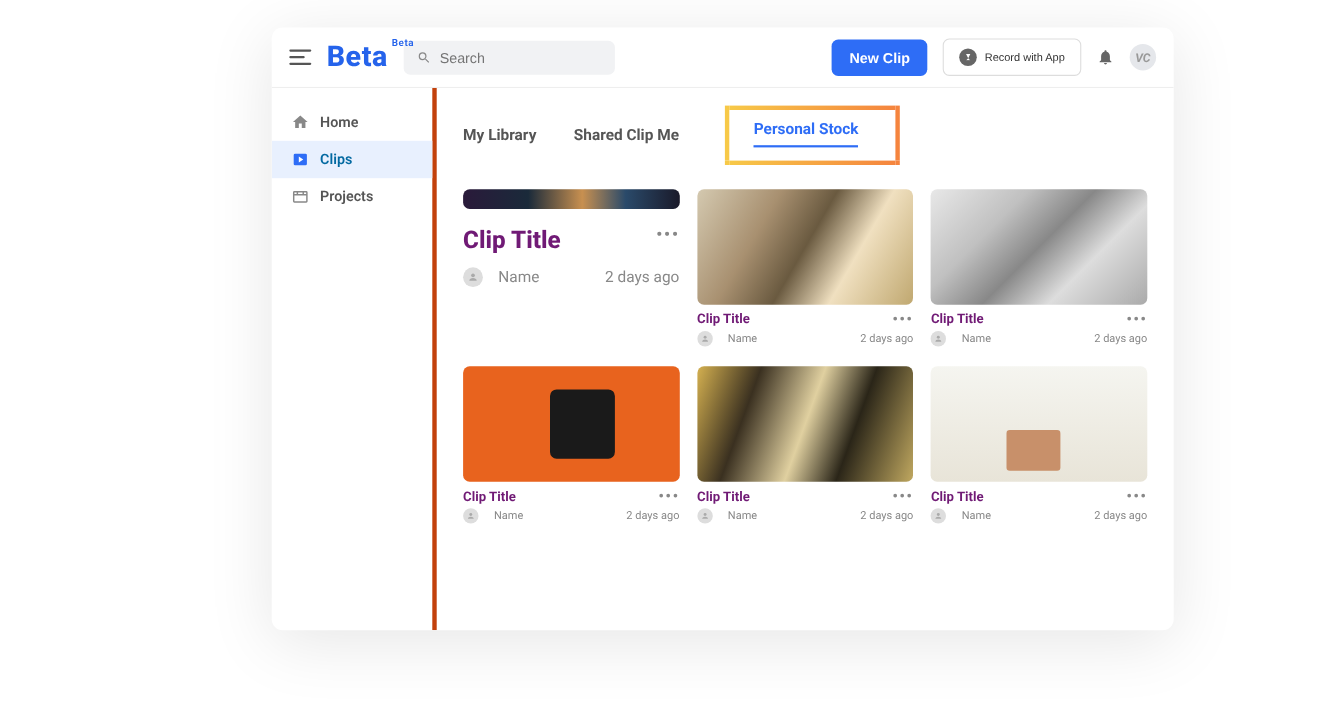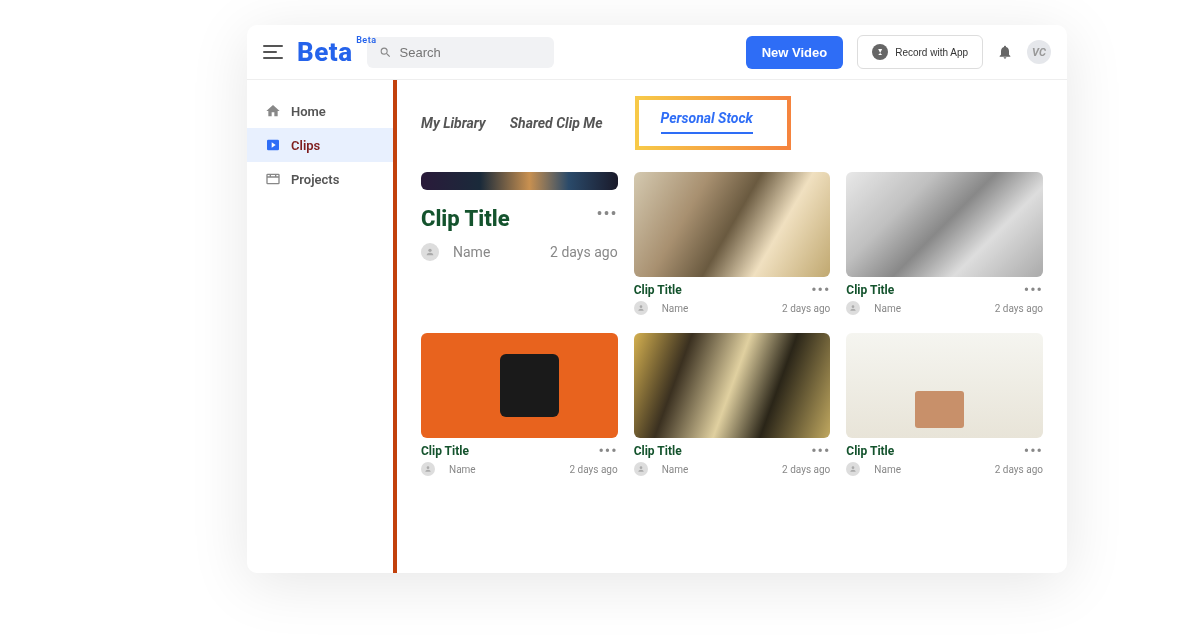--- a/index.html
+++ b/index.html
@@ -17,34 +17,34 @@
 .spacer { flex: 1; }
 .btn-primary { background: #2e6df6; color: #fff; border: none; padding: 9px 16px; border-radius: 6px; font-size: 13px; font-weight: 600; cursor: pointer; }
 .btn-secondary { background: #fff; color: #333; border: 1px solid #ddd; padding: 8px 14px; border-radius: 6px; font-size: 10px; font-weight: 500; cursor: pointer; display: flex; align-items: center; gap: 7px; }
 .rec-icon { width: 16px; height: 16px; background: #666; border-radius: 50%; display: flex; align-items: center; justify-content: center; }
 .rec-icon::after { content: ""; width: 6px; height: 6px; background: #fff; clip-path: path("M1 0 L5 0 L3 4 M1 6 L5 6 L3 4"); }
 .bell-icon { width: 16px; height: 18px; cursor: pointer; }
 .avatar-icon { width: 24px; height: 24px; border-radius: 50%; background: #e5e7eb; display: flex; align-items: center; justify-content: center; cursor: pointer; font-size:11px; font-weight:700; color:#999; font-style: italic; }
 .body { display: flex; flex: 1; overflow: hidden; }
 .sidebar { width: 150px; border-right: 4px solid #c2410c; padding: 14px 0; }
 .side-item { display: flex; align-items: center; gap: 10px; padding: 9px 18px; font-size: 13px; color: #555; cursor: pointer; font-weight: 600; }
-.side-item.active { background: #e8f0fe; color: #7f1d1d; }
+.side-item.active { background: #e8f0fe; color: #0369a1; }
 .side-icon { width: 16px; height: 16px; display:flex; align-items:center; justify-content:center;}
 .main { flex: 1; display: flex; flex-direction: column; overflow: hidden; }
-.tabs { display: flex; align-items: center; gap: 24px; padding: 16px 24px 0 24px; font-size: 14px; font-weight: 700; color: #555; position: relative; font-style: italic; }
+.tabs { display: flex; align-items: center; gap: 34px; padding: 16px 24px 0 24px; font-size: 14px; font-weight: 700; color: #555; position: relative; }
 .tab { cursor: pointer; padding: 6px 0; }
 .tab-highlight { border: 4px solid; border-image: linear-gradient(90deg,#f7c948,#f5843e) 1; border-radius: 10px; padding: 10px 34px 12px 22px; position: relative; margin-left: 8px; }
 .tab-highlight .tab-label { color: #2e6df6; font-weight: 700; }
 .tab-underline { height: 2px; background: #2e6df6; margin-top: 6px; }
 .content { flex: 1; padding: 22px 24px; overflow-y: auto; }
 .grid { display: grid; grid-template-columns: repeat(3, 1fr); gap: 18px 16px; }
 .card { display: flex; flex-direction: column; cursor: pointer; }
 .thumb { width: 100%; height: 105px; border-radius: 6px; background: #ccc; overflow:hidden; }
 .card-title-row { display: flex; justify-content: space-between; align-items: center; margin-top: 6px; }
-.card-title { font-size: 12px; font-weight: 700; color: #14532d; }
+.card-title { font-size: 12px; font-weight: 700; color: #701a75; }
 .dots { color: #888; font-size: 16px; letter-spacing: 1px; cursor: pointer; line-height: 10px; }
 .card-meta { display: flex; justify-content: space-between; align-items: center; margin-top: 4px; font-size: 10px; color: #888; }
 .meta-left { display: flex; align-items: center; gap: 14px; }
 .user-dot { width: 14px; height: 14px; border-radius: 50%; background: #ddd; display:flex; align-items:center; justify-content:center;}
 
 .card.featured .thumb { height: 18px; }
 .card.featured .card-title { font-size: 22px; font-weight: 800; margin-top: 10px; }
 .card.featured .card-meta { font-size: 14px; margin-top: 12px; align-items: flex-start; }
 .card.featured .user-dot { width: 18px; height: 18px; }
 .card.featured .meta-time { text-align: right; max-width: 70px; line-height: 1.4; }
@@ -72,21 +72,21 @@
     <div class="logo">
       <span>Beta</span><sup>Beta</sup>
     </div>
     <div class="search-box">
       <svg class="search-icon-svg" viewBox="0 0 24 24">
           <path d="M15.5 14h-.79l-.28-.27A6.471 6.471 0 0016 9.5 6.5 6.5 0 109.5 16c1.61 0 3.09-.59 4.23-1.57l.27.28v.79l5 4.99L20.49 19l-4.99-5zm-6 0C7.01 14 5 11.99 5 9.5S7.01 5 9.5 5 14 7.01 14 9.5 11.99 14 9.5 14z"></path>
         </svg>
       <input type="text" placeholder="Search" style="">
     </div>
     <div class="spacer"></div>
-    <button class="btn-primary">New Video</button>
+    <button class="btn-primary">New Clip</button>
     <button class="btn-secondary">
       <span class="rec-icon"></span>
       <span>Record with App</span>
     </button>
     <svg class="bell-icon" viewBox="0 0 24 24" fill="#666">
         <path d="M12 22c1.1 0 2-.9 2-2h-4c0 1.1.9 2 2 2zm6-6v-5c0-3.07-1.64-5.64-4.5-6.32V4c0-.83-.67-1.5-1.5-1.5s-1.5.67-1.5 1.5v.68C7.63 5.36 6 7.92 6 11v5l-2 2v1h16v-1l-2-2z"></path>
       </svg>
     <div class="avatar-icon">VC</div>
   </div>
 

